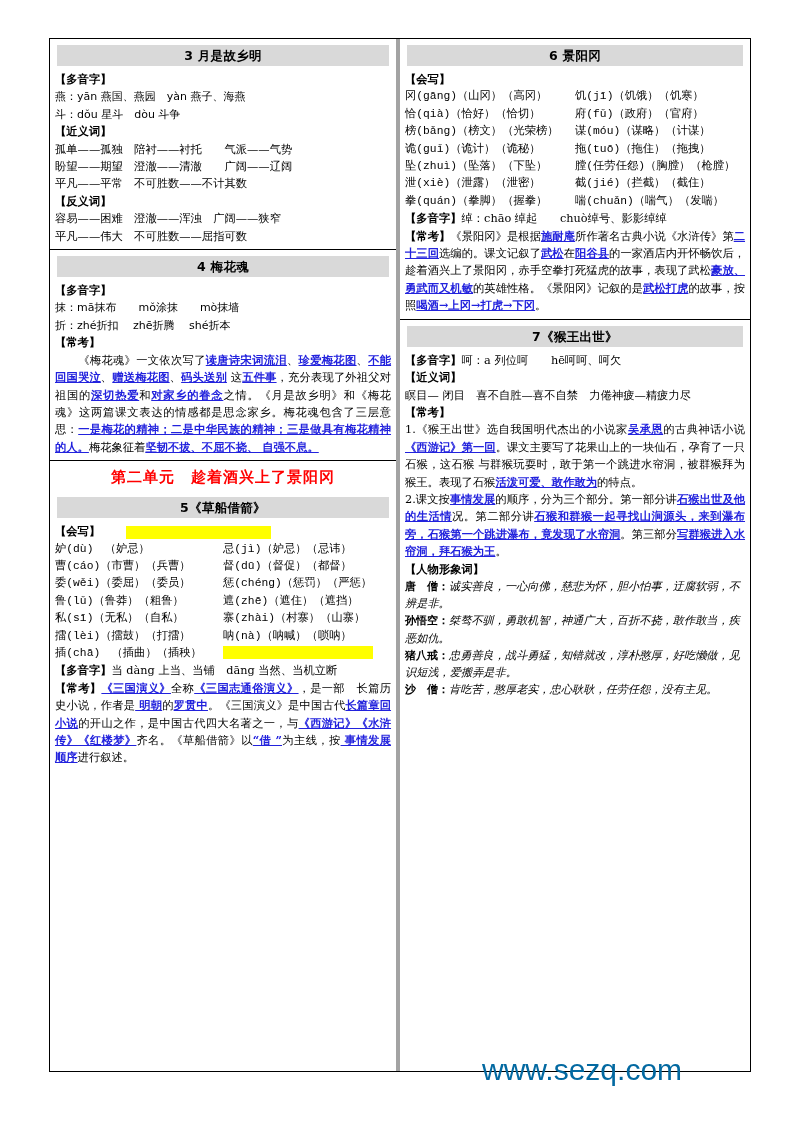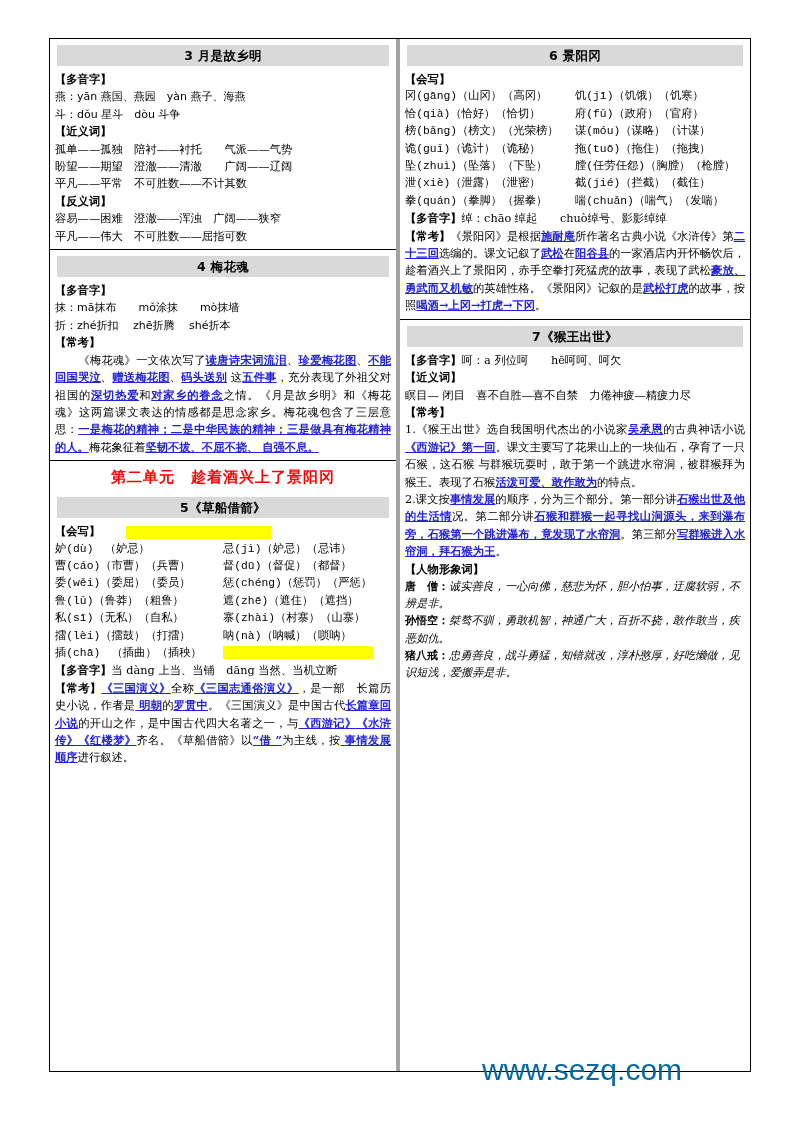--- a/index.html
+++ b/index.html
@@ -255,20 +255,21 @@
           <div class="line tag">【近义词】</div>
           <div class="line">瞑目— 闭目　喜不自胜—喜不自禁　力倦神疲—精疲力尽</div>
           <div class="line tag">【常考】</div>
           <div class="para"><span><span class="plain">1.《猴王出世》选自我国明代杰出的小说家</span><u class="bl">吴承恩</u><span class="plain">的古典神话小说</span><u class="bl">《西游记》第一回</u><span class="plain">。课文主要写了花果山上的一块仙石，孕育了一只石猴，这石猴 与群猴玩耍时，敢于第一个跳进水帘洞，被群猴拜为猴王。表现了石猴</span><u class="bl">活泼可爱、敢作敢为</u><span class="plain">的特点。</span></span></div>
           <div class="para"><span><span class="plain">2.课文按</span><u class="bl">事情发展</u><span class="plain">的顺序，分为三个部分。第一部分讲</span><u class="bl">石猴出世及他的生活情</u><span class="plain">况。第二部分讲</span><u class="bl">石猴和群猴一起寻找山涧源头，来到瀑布旁，石猴第一个跳进瀑布，竟发现了水帘洞</u><span class="plain">。第三部分</span><u class="bl">写群猴进入水帘洞，拜石猴为王</u><span class="plain">。</span></span></div>
           <div class="line tag">【人物形象词】</div>
           <div>
               <div class="plist"><span class="nm">唐　僧：</span><span>诚实善良，一心向佛，慈悲为怀，胆小怕事，迂腐软弱，不辨是非。</span></div>
               <div class="plist"><span class="nm">孙悟空：</span><span>桀骜不驯，勇敢机智，神通广大，百折不挠，敢作敢当，疾恶如仇。</span></div>
               <div class="plist"><span class="nm">猪八戒：</span><span>忠勇善良，战斗勇猛，知错就改，淳朴憨厚，好吃懒做，见识短浅，爱搬弄是非。</span></div>
+              <div class="plist"><span class="nm">沙　僧：</span><span>肯吃苦，憨厚老实，忠心耿耿，任劳任怨，没有主见。</span></div>
             </div>
         </div>
       </div>
 
     </div>
   </div>
 
   <div class="watermark">www.sezq.com</div>
 </div>
 

